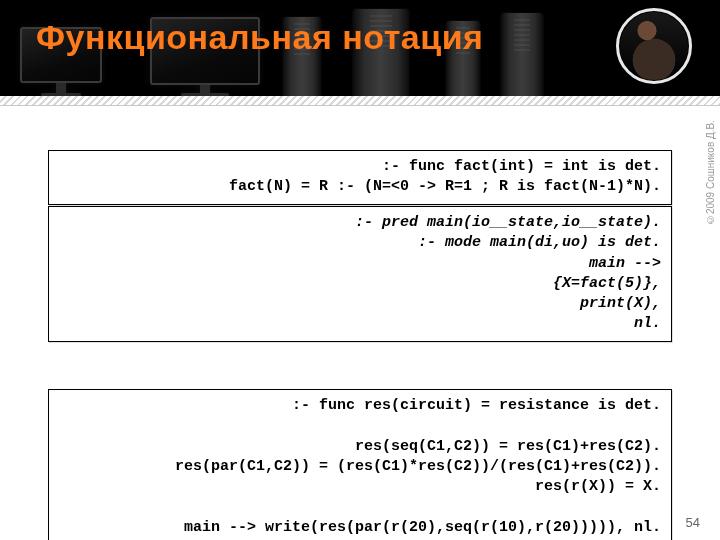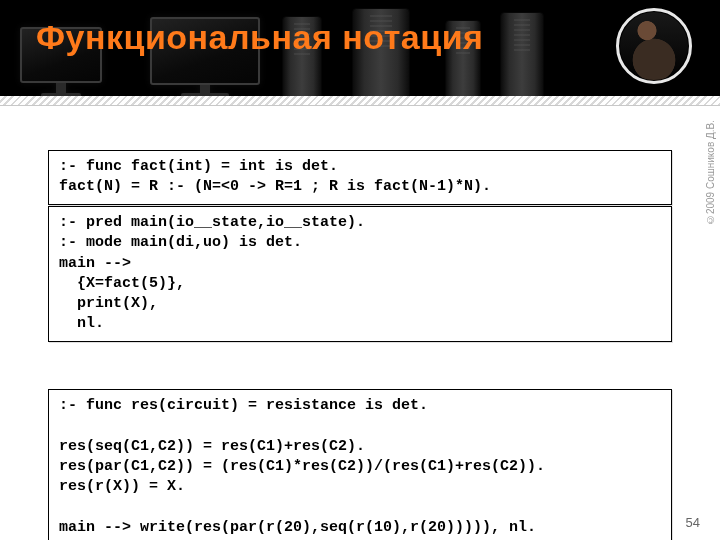--- a/index.html
+++ b/index.html
@@ -58,20 +58,21 @@
     box-shadow: 0 0 0 1px #000 inset;
   }
 
   .code-box {
     position: absolute; left: 48px; right: 48px;
     border: 1.5px solid #000; padding: 6px 10px;
     font-family: "Courier New", Courier, monospace;
     font-size: 15px; font-weight: 700; line-height: 1.35;
     white-space: pre; background: #fff;
     box-shadow: 1px 1px 0 rgba(0,0,0,.12);
+    text-align: right;
   }
 
   .copyright {
     position: absolute; right: 4px; top: 120px;
     writing-mode: vertical-rl; transform: rotate(180deg);
     font-size: 10px; color: #9a9a9a;
   }
 
   .page-num {
     position: absolute; right: 20px; bottom: 10px;
@@ -102,21 +103,21 @@
   </div>
   <div class="header-underline"></div>
 
   <div class="title">Функциональная нотация</div>
 
   <div class="avatar-ring"></div>
 
   <div class="code-box" style="top:150px;">:- func fact(int) = int is det.
 fact(N) = R :- (N=&lt;0 -&gt; R=1 ; R is fact(N-1)*N).</div>
 
-  <div class="code-box" style="top:206px;">:- pred main(io__state,io__state).
+  <div class="code-box" style="top:206px;font-style:italic;">:- pred main(io__state,io__state).
 :- mode main(di,uo) is det.
 main --&gt;
   {X=fact(5)},
   print(X),
   nl.</div>
 
   <div class="code-box" style="top:346px;margin-top:43px;">:- func res(circuit) = resistance is det.
 
 res(seq(C1,C2)) = res(C1)+res(C2).
 res(par(C1,C2)) = (res(C1)*res(C2))/(res(C1)+res(C2)).

